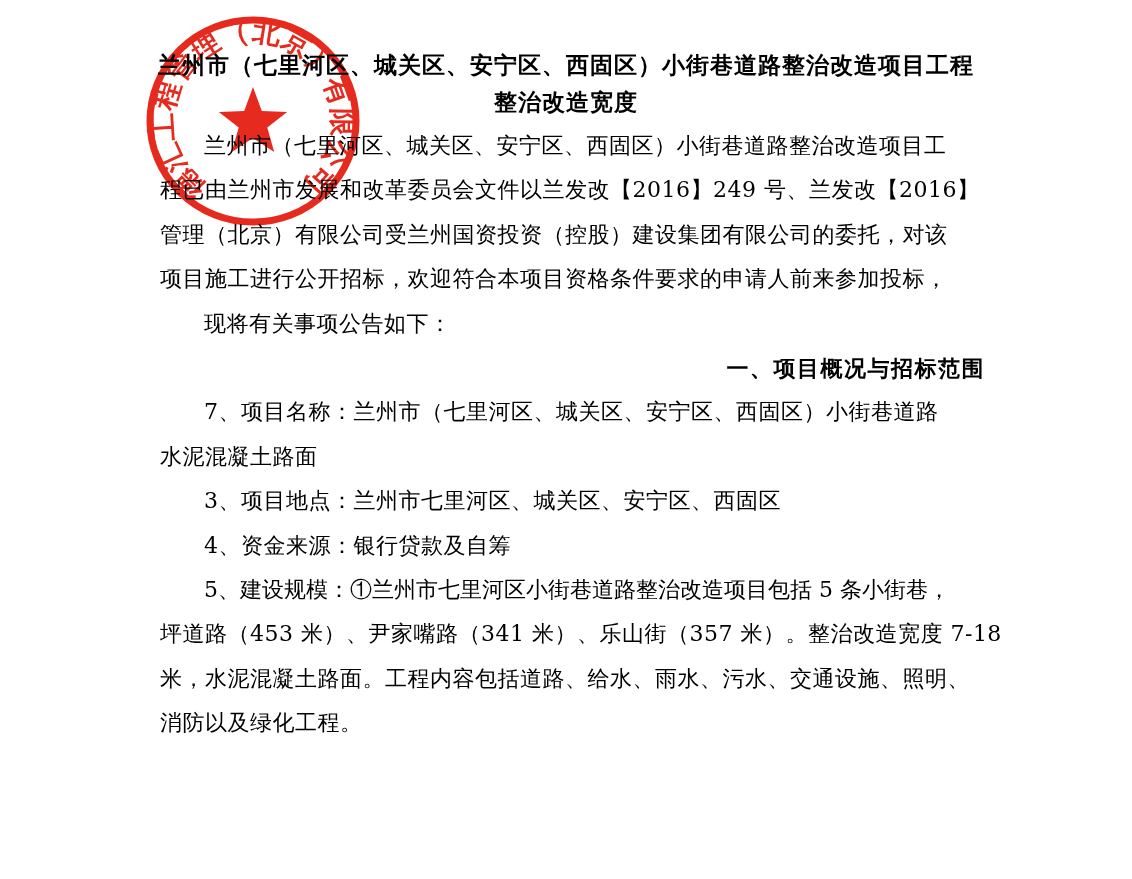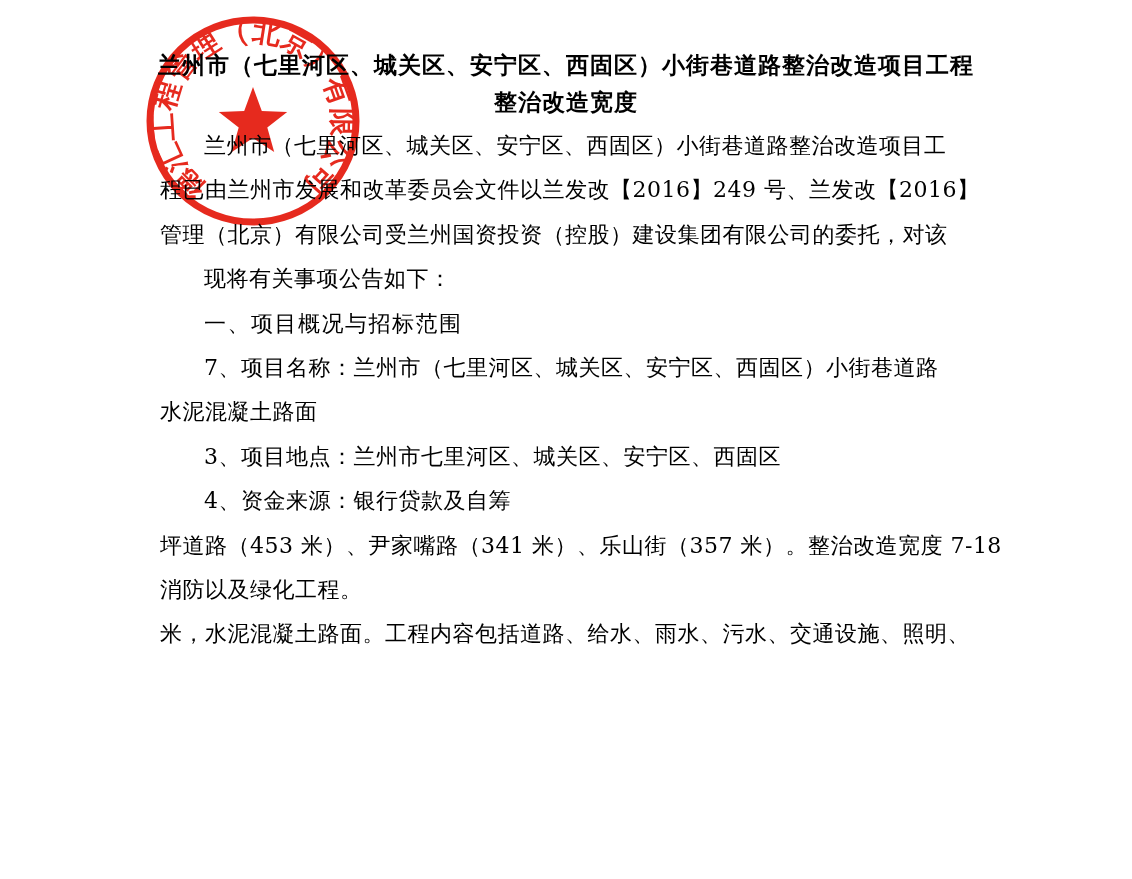--- a/index.html
+++ b/index.html
@@ -34,21 +34,21 @@
     width: 825px;
   }
   .doc-line {
     font-size: 22px;
     line-height: 44.4px;
     height: 44.4px;
     white-space: nowrap;
     letter-spacing: 0.5px;
   }
   .doc-line.indent { padding-left: 44px; }
-  .doc-line.heading { font-weight: normal; letter-spacing: 1.5px; }
+  .doc-line.heading { font-weight: bold; letter-spacing: 1.5px; text-align: right; }
   .doc-line.tight { letter-spacing: 0px; }
   .seal {
     position: absolute;
     left: 142px;
     top: 13px;
     width: 222px;
     height: 218px;
     mix-blend-mode: multiply;
     opacity: 0.94;
     pointer-events: none;
@@ -65,29 +65,31 @@
 <div class="page">
 
   <div class="doc">
     <div class="title-line">兰州市（七里河区、城关区、安宁区、西固区）小街巷道路整治改造项目工程</div>
     <div class="title-line">整治改造宽度</div>
 
     <div class="body-block">
       <div class="doc-line indent">兰州市（七里河区、城关区、安宁区、西固区）小街巷道路整治改造项目工</div>
       <div class="doc-line">程已由兰州市发展和改革委员会文件以兰发改【2016】249 号、兰发改【2016】</div>
       <div class="doc-line">管理（北京）有限公司受兰州国资投资（控股）建设集团有限公司的委托，对该</div>
+      <div class="doc-line">项目施工进行公开招标，欢迎符合本项目资格条件要求的申请人前来参加投标，</div>
       <div class="doc-line indent">现将有关事项公告如下：</div>
       <div class="doc-line indent heading">一、项目概况与招标范围</div>
       <div class="doc-line indent">7、项目名称：兰州市（七里河区、城关区、安宁区、西固区）小街巷道路</div>
       <div class="doc-line">水泥混凝土路面</div>
       <div class="doc-line indent">3、项目地点：兰州市七里河区、城关区、安宁区、西固区</div>
       <div class="doc-line indent">4、资金来源：银行贷款及自筹</div>
+      <div class="doc-line indent tight">5、建设规模：①兰州市七里河区小街巷道路整治改造项目包括 5 条小街巷，</div>
       <div class="doc-line">坪道路（453 米）、尹家嘴路（341 米）、乐山街（357 米）。整治改造宽度 7-18</div>
+      <div class="doc-line">米，水泥混凝土路面。工程内容包括道路、给水、雨水、污水、交通设施、照明、</div>
       <div class="doc-line">消防以及绿化工程。</div>
-      <div class="doc-line">米，水泥混凝土路面。工程内容包括道路、给水、雨水、污水、交通设施、照明、</div>
     </div>
   </div>
 
   <svg class="seal" xmlns="http://www.w3.org/2000/svg" viewBox="0 0 222 218">
     <ellipse cx="111" cy="108" rx="103" ry="101" fill="none" stroke-width="7" stroke="#e51c10"></ellipse>
     <polygon points="111,74 119.8,97.9 145.2,98.9 125.3,114.6 132.2,139.1 111,125 89.8,139.1 96.7,114.6 76.8,98.9 102.2,97.9" fill="#e51c10"></polygon>
     <path id="sealArc" d="M 65.1 173.5 A 80 80 0 1 1 156.9 173.5" fill="none"></path>
     <text fill="#e51c10">
       <textPath href="#sealArc" startOffset="0" textLength="400" lengthAdjust="spacing">德汇工程管理（北京）有限公司</textPath>
     </text>

